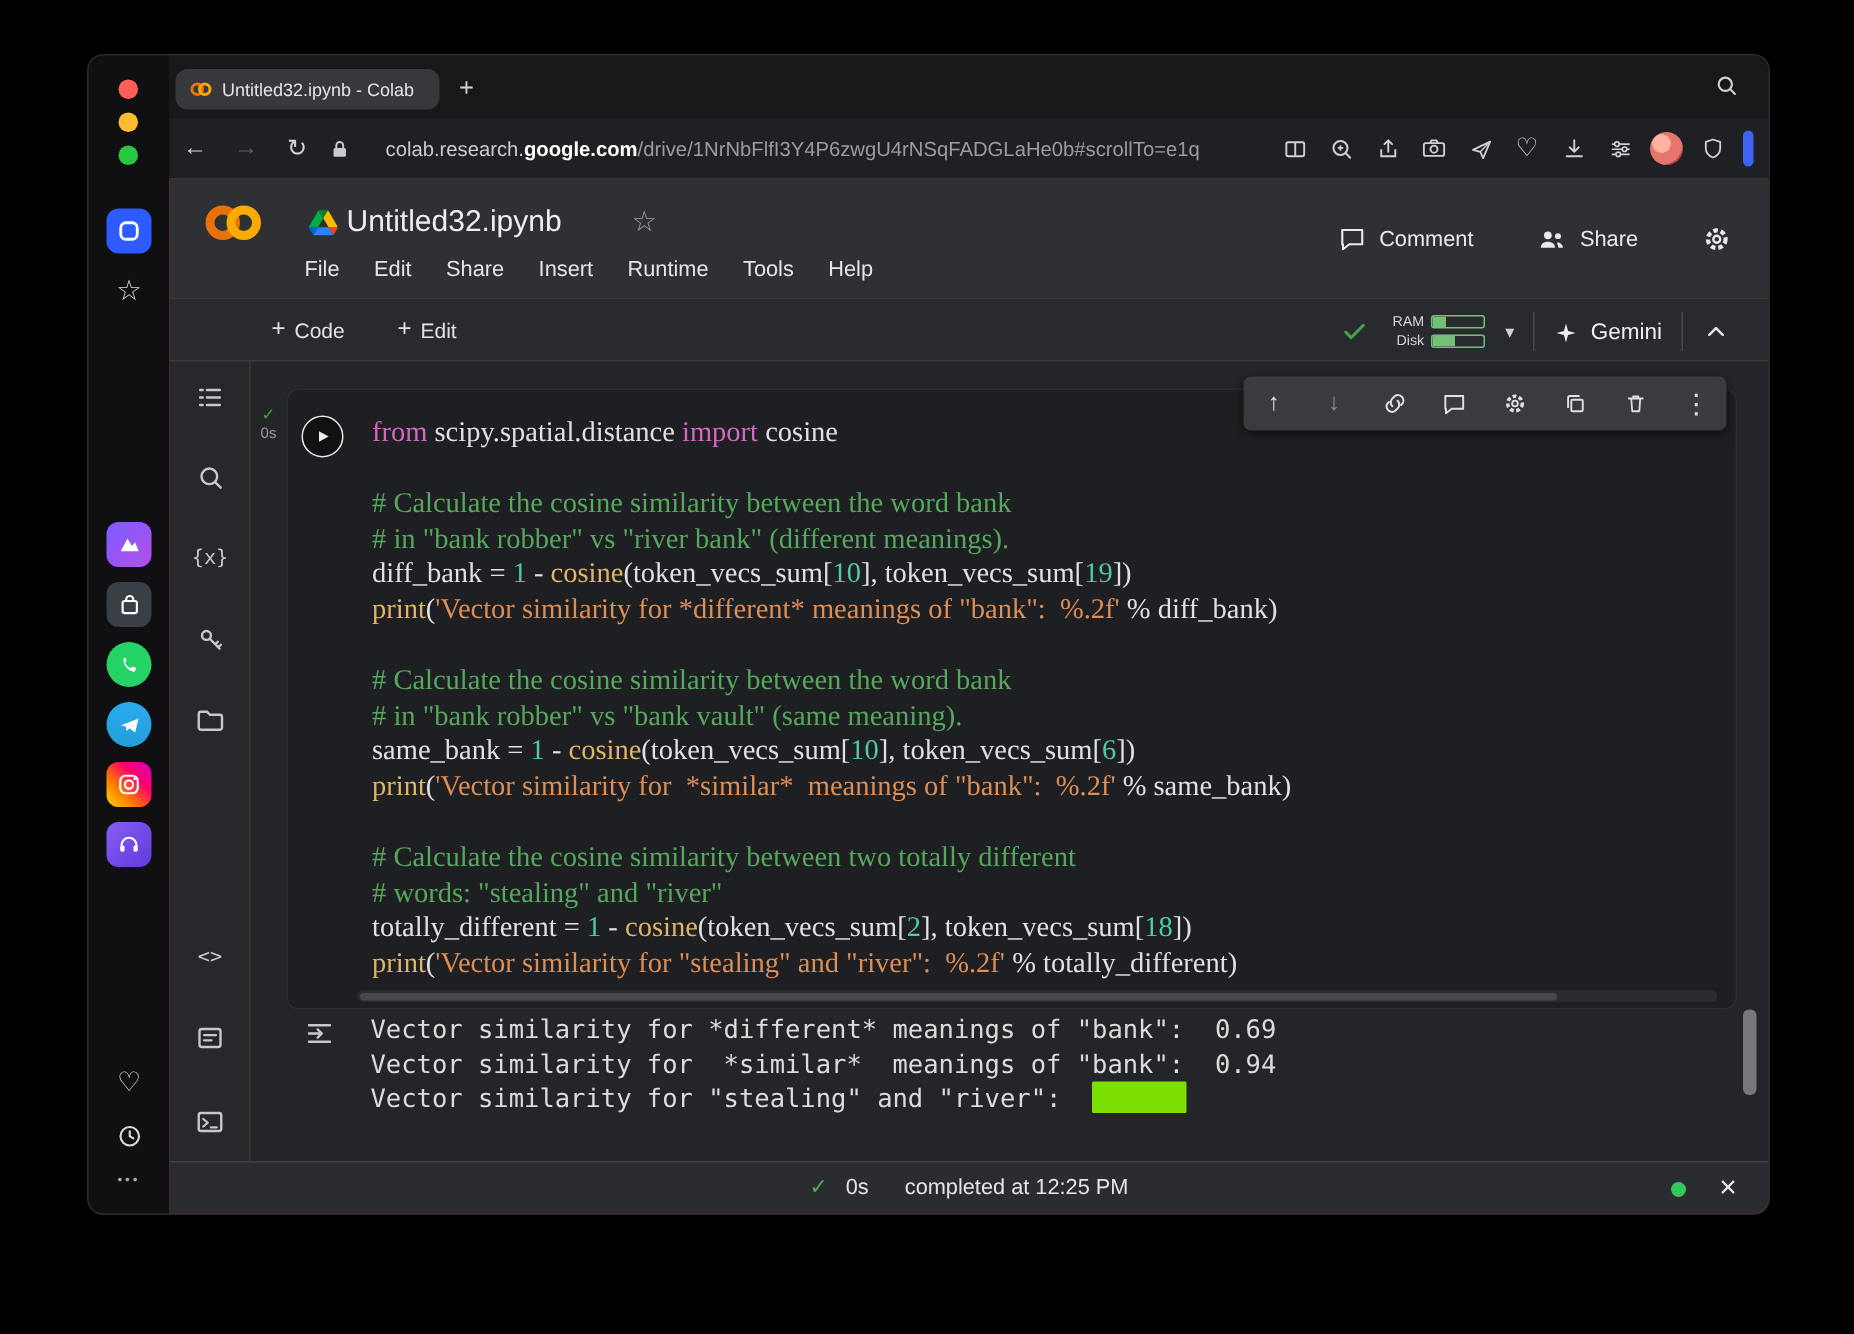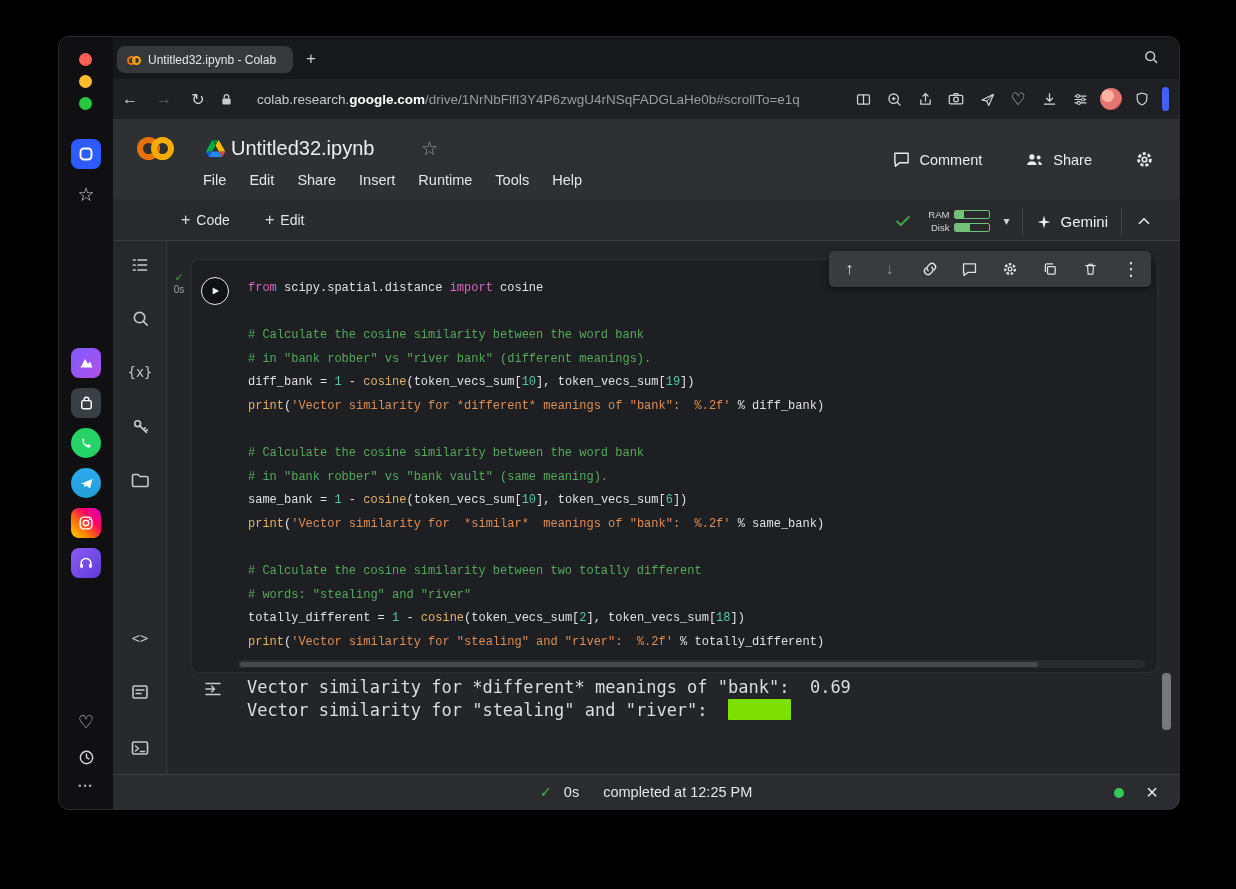--- a/index.html
+++ b/index.html
@@ -76,21 +76,21 @@
   .notebook{position:absolute;left:54px;top:0;right:0;bottom:0;background:#242528}
   .exec-ind{position:absolute;left:2px;top:30px;width:20px;text-align:center}
   .exec-check{color:#43a047;font-size:11px;line-height:12px}
   .exec-time{color:#9aa0a6;font-size:10px;line-height:13px}
 
   .cell{position:absolute;left:24px;top:18px;width:967px;height:414px;background:#1e1f22;
     border:1px solid #2c2d30;border-radius:8px}
   .playbtn{position:absolute;left:9px;top:17px;width:28px;height:28px;border-radius:50%;
     background:#101113;border:1.6px solid #e7e9eb;display:flex;align-items:center;justify-content:center}
   .code-editor{position:absolute;left:56px;top:17px;right:14px;
-    font-family:Liberation Mono, monospace;font-size:12px;line-height:23.6px}
+    font-family:Liberation Serif, serif;font-size:19px;line-height:23.6px}
   .code-line{white-space:pre;height:23.6px}
   .tok-pl{color:#dfe1e3}.tok-kw{color:#d36ac2}.tok-com{color:#56a85c}
   .tok-str{color:#df8e54}.tok-num{color:#4fc9a7}.tok-fn{color:#e0b56a}
   .cell-hscroll{position:absolute;left:46px;right:12px;bottom:4px;height:8px;background:#2a2b2e;border-radius:4px}
   .cell-hscroll i{position:absolute;left:2px;top:1.5px;height:5px;width:88%;background:#47484c;border-radius:3px;display:block}
 
   .cell-toolbar{position:absolute;top:10px;right:28px;width:322px;height:36px;background:#3a3b3f;
     border-radius:5px;box-shadow:0 2px 6px rgba(0,0,0,.55);display:flex;align-items:center;justify-content:space-around;color:#dfe1e4}
   .ctb{width:22px;height:22px;display:flex;align-items:center;justify-content:center;font-size:16px}
   .ctb.dim{color:#87898d}
@@ -468,20 +468,21 @@
 
           <div class="output">
             <span class="out-ic">
               <svg width="20" height="20" viewBox="0 0 20 20">
                   <path d="M3 4.5h14M3 15.5h14" stroke="currentColor" stroke-width="1.6" stroke-linecap="round"></path>
                   <path d="M3 10h8.5M8.8 7.3L11.5 10l-2.7 2.7" fill="none" stroke="currentColor" stroke-width="1.6" stroke-linecap="round" stroke-linejoin="round"></path>
                 </svg>
             </span>
             <div class="output-lines">
                 <div class="out-line">Vector similarity for *different* meanings of "bank":  0.69</div>
+                <div class="out-line">Vector similarity for  *similar*  meanings of "bank":  0.94</div>
                 <div class="out-line">Vector similarity for "stealing" and "river":  <span class="redaction" style="background: rgb(124, 224, 0);"></span></div>
               </div>
           </div>
 
           <div class="vscroll"></div>
         </div>
       </div>
 
       <div class="statusbar">
         <span class="sb-check">✓</span>

